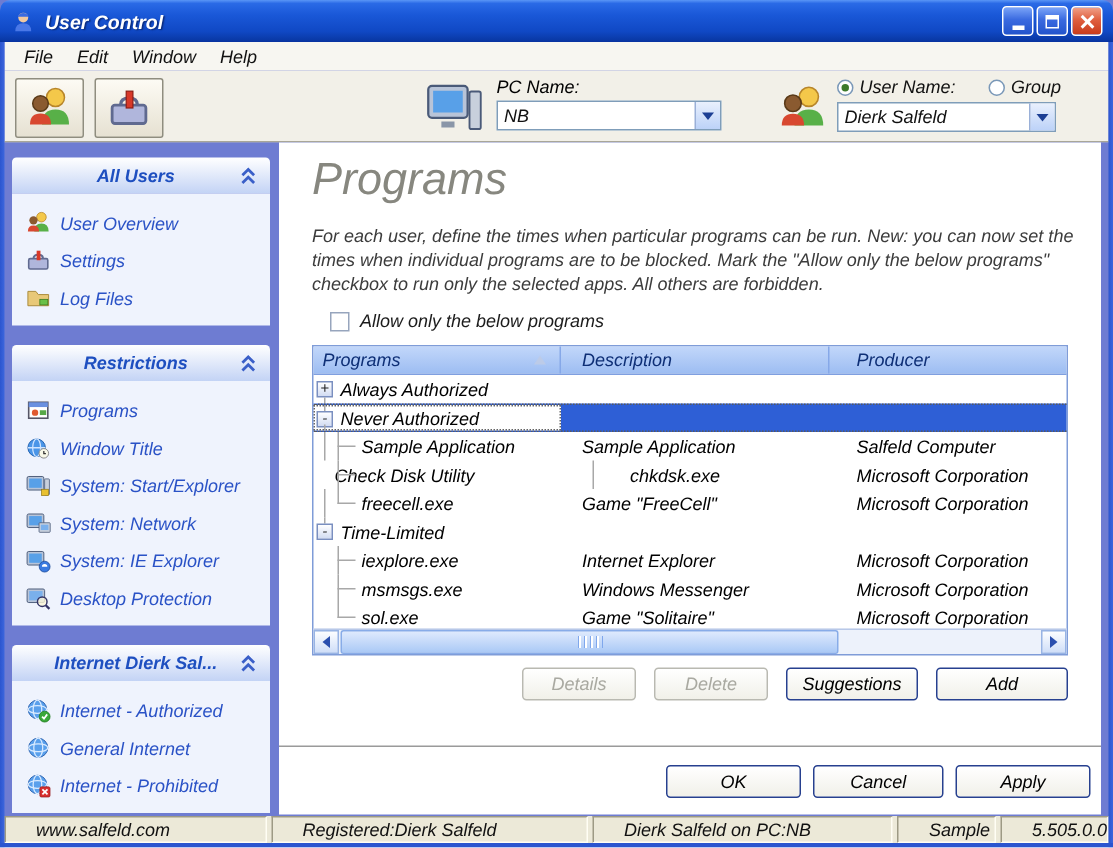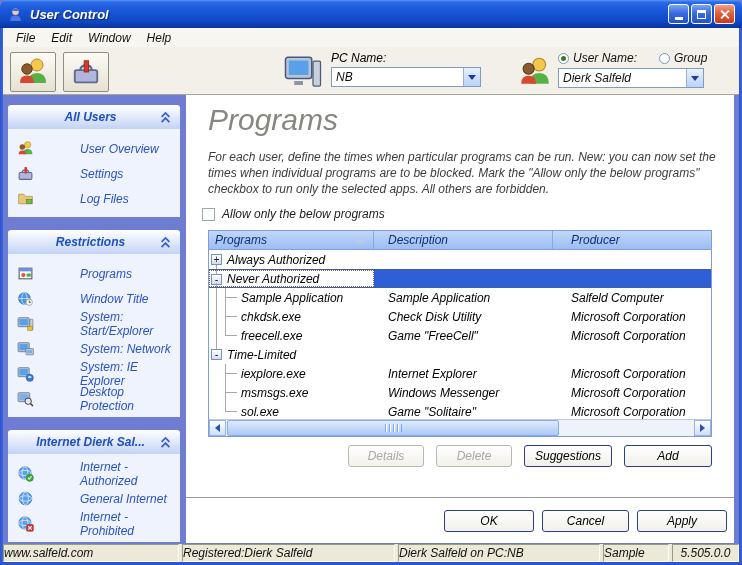--- a/index.html
+++ b/index.html
@@ -59,28 +59,28 @@
   .bodyarea { position:absolute; left:3px; top:95px; width:736px; height:449px; background:#6e7cd2; }
 
   
   .sidebar { position:absolute; left:5px; top:10px; width:172px; }
   .nav-group { margin-bottom:13px; }
   .nav-header { height:24px; background:linear-gradient(180deg,#ffffff,#c3d3f5); border-radius:3px 3px 0 0;
     display:flex; align-items:center; padding:0 8px 0 14px;justify-content:flex-end; }
   .nav-title { font-size:12px; font-weight:bold; color:#1e4fc0; flex:1; text-align:center; }
   .nav-chevron { width:13px; height:13px; }
   .nav-panel { background:#eff3fd; padding:7px 0 6px 0; }
-  .nav-item { height:25px; display:flex; align-items:center; padding-left:9px; font-size:12px; color:#2a52c6;gap:40px; }
+  .nav-item { height:25px; display:flex; align-items:center; padding-left:9px; font-size:12px; color:#2a52c6; }
   .nav-item .ic { width:17px; height:17px; margin-right:6px; flex:none; }
 
   
   .content { position:absolute; left:183px; top:0; width:548px; height:448px; background:#fff; }
   .page-title { position:absolute; left:22px; top:8px; font-size:30px; color:#87877f; }
   .page-desc { position:absolute; left:22px; top:55px; width:534px; font-size:12px; line-height:1.33; color:#3c3c3c; }
-  .chk-row { position:absolute; left:16px; top:112px; display:flex; align-items:center; gap:7px; }
+  .chk-row { position:absolute; left:34px; top:112px; display:flex; align-items:center; gap:7px; }
   .checkbox { width:13px; height:13px; border:1px solid #97a5bd; background:#fff; }
   .chk-label { font-size:12px; color:#1c1c1c; }
 
   
   .table { position:absolute; left:22px; top:135px; width:504px; height:207px; border:1px solid #7f9cd8; background:#fff; }
   .thead { height:19px; display:flex; background:linear-gradient(180deg,#c2d7fa,#9dbdf2); border-bottom:1px solid #7f9fe0; }
   .th { font-size:12px; color:#0e2f76; display:flex; align-items:center; border-right:1px solid #86a8e8; position:relative; }
   .th.c1 { width:165px; padding-left:6px; } .th.c2 { width:179px; padding-left:14px; } .th.c3 { flex:1; padding-left:18px; border-right:none; }
   .sort-tri { position:absolute; right:9px; top:6px; width:0; height:0;
     border-left:4px solid transparent; border-right:4px solid transparent; border-bottom:6px solid #bccbe8; }
@@ -121,21 +121,21 @@
   .action-row { position:absolute; left:22px; top:350px; width:504px; display:flex; justify-content:flex-end; gap:12px; }
   .action-row .btn.w76 { width:76px; } .action-row .btn.w88 { width:88px; }
   .divider { position:absolute; left:0; top:402px; width:548px; height:1px; background:#9a9a9a; }
   .dialog-row { position:absolute; right:7px; top:415px; display:flex; gap:8px; }
   .dialog-row .btn { width:90px; } .dialog-row .btn.cancel { width:87px; }
   .ul-first::first-letter { text-decoration:underline; }
 
   
   .statusbar { position:absolute; left:3px; top:544px; width:736px; height:18px; background:#ece9d8; display:flex; gap:3px; z-index:40; }
   .status-panel { border:1px solid; border-color:#9d9a84 #fffef4 #fffef4 #9d9a84; font-size:12px; color:#111;
-    display:flex; align-items:center; padding-left:0; }
+    display:flex; align-items:center; padding-left:20px; }
   .sp1 { width:176px; } .sp2 { width:213px; } .sp3 { width:202px; } .sp4 { width:66px; } .sp5 { flex:1; justify-content:center; }
 </style>
 </head>
 <body>
 
 <div class="window">
 
   <div class="titlebar">
     <svg class="title-icon" viewBox="0 0 16 16">
       <circle cx="8" cy="5.4" r="3.1" fill="#f0c8a0"></circle>
@@ -414,25 +414,25 @@
               <span class="ilabel">Sample Application</span>
             </div>
           <div class="cell cell-d">
               <span>Sample Application</span>
             </div>
           <div class="cell cell-r">
               <span>Salfeld Computer</span>
             </div>
         </div>
         <div class="trow item rootline">
-          <div class="cell cell-p">
-              <span class="ilabel">chkdsk.exe</span>
-            </div>
           <div class="cell cell-d">
               <span>Check Disk Utility</span>
+            </div>
+          <div class="cell cell-p">
+              <span class="ilabel">chkdsk.exe</span>
             </div>
           <div class="cell cell-r">
               <span>Microsoft Corporation</span>
             </div>
         </div>
         <div class="trow item rootline last">
           <div class="cell cell-p">
               <span class="ilabel">freecell.exe</span>
             </div>
           <div class="cell cell-d">

